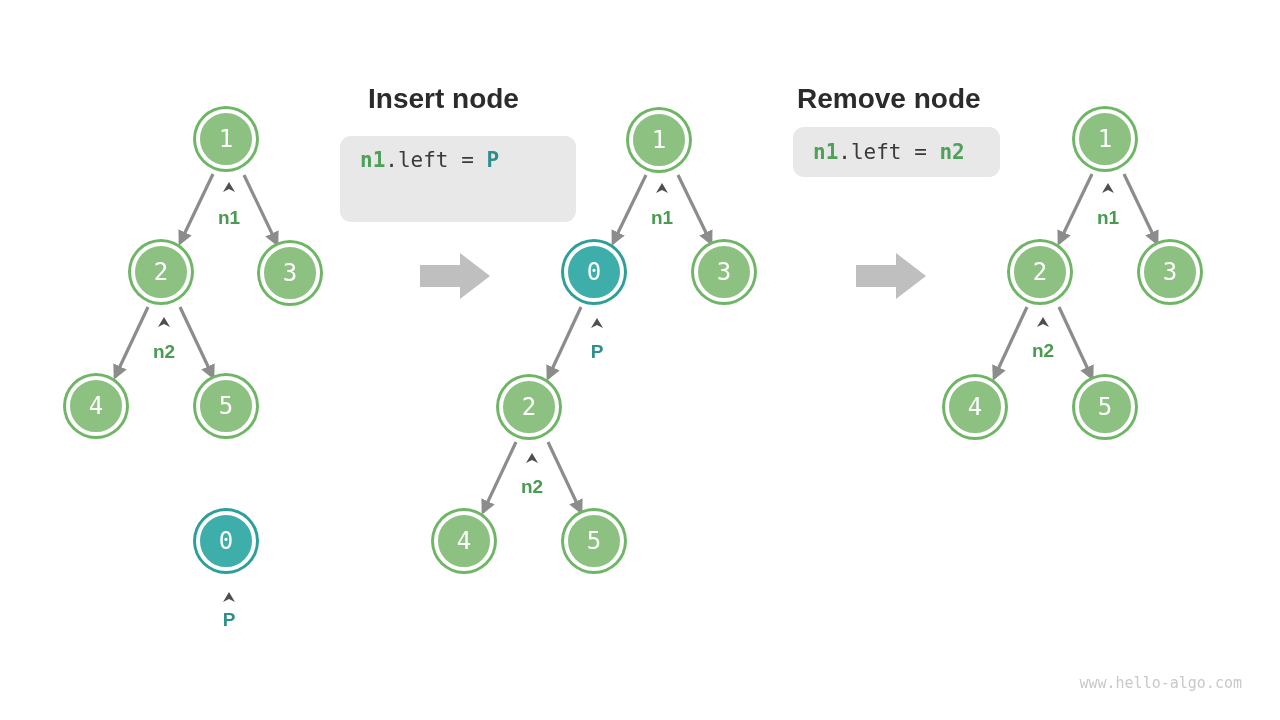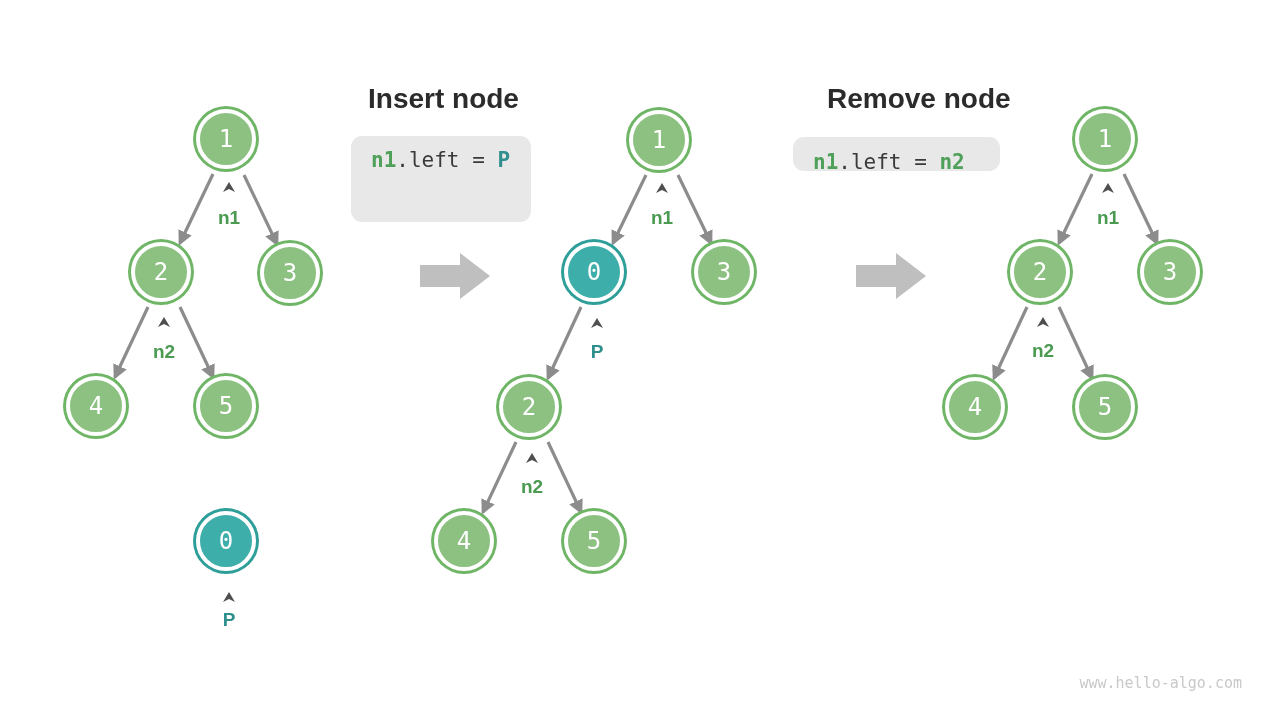--- a/index.html
+++ b/index.html
@@ -83,28 +83,28 @@
 
   <svg class="block-arrow" style="left:420px;top:253px" width="70" height="46" viewBox="0 0 70 46">
     <polygon points="0,12 40,12 40,0 70,23 40,46 40,34 0,34" fill="#BFBFBF"></polygon>
   </svg>
   <svg class="block-arrow" style="left:856px;top:253px" width="70" height="46" viewBox="0 0 70 46">
     <polygon points="0,12 40,12 40,0 70,23 40,46 40,34 0,34" fill="#BFBFBF"></polygon>
   </svg>
 
   <div>
     <div class="heading" style="left:368px;top:87px">Insert node</div>
-    <div class="code-box" style="left:351px;top:136px;width:180px;height:86px">
+    <div class="code-box" style="left:340px;top:136px;width:236px;height:86px">
       <div class="code-line"><span class="tok-g">n1</span><span>.left = </span><span class="tok-t">P</span></div>
     </div>
   </div>
 
   <div>
-    <div class="heading" style="left:827px;top:87px">Remove node</div>
-    <div class="code-box" style="left:793px;top:137px;width:207px;height:34px;padding-top:6px">
+    <div class="heading" style="left:797px;top:87px">Remove node</div>
+    <div class="code-box" style="left:793px;top:127px;width:207px;height:50px;padding-top:6px">
       <div class="code-line"><span class="tok-g">n1</span><span>.left = </span><span class="tok-g">n2</span></div>
     </div>
   </div>
 
   <div>
     <div class="node green" style="left:196px;top:109px">1</div>
     <div class="node green" style="left:131px;top:242px">2</div>
     <div class="node green" style="left:260px;top:243px">3</div>
     <div class="node green" style="left:66px;top:376px">4</div>
     <div class="node green" style="left:196px;top:376px">5</div>

